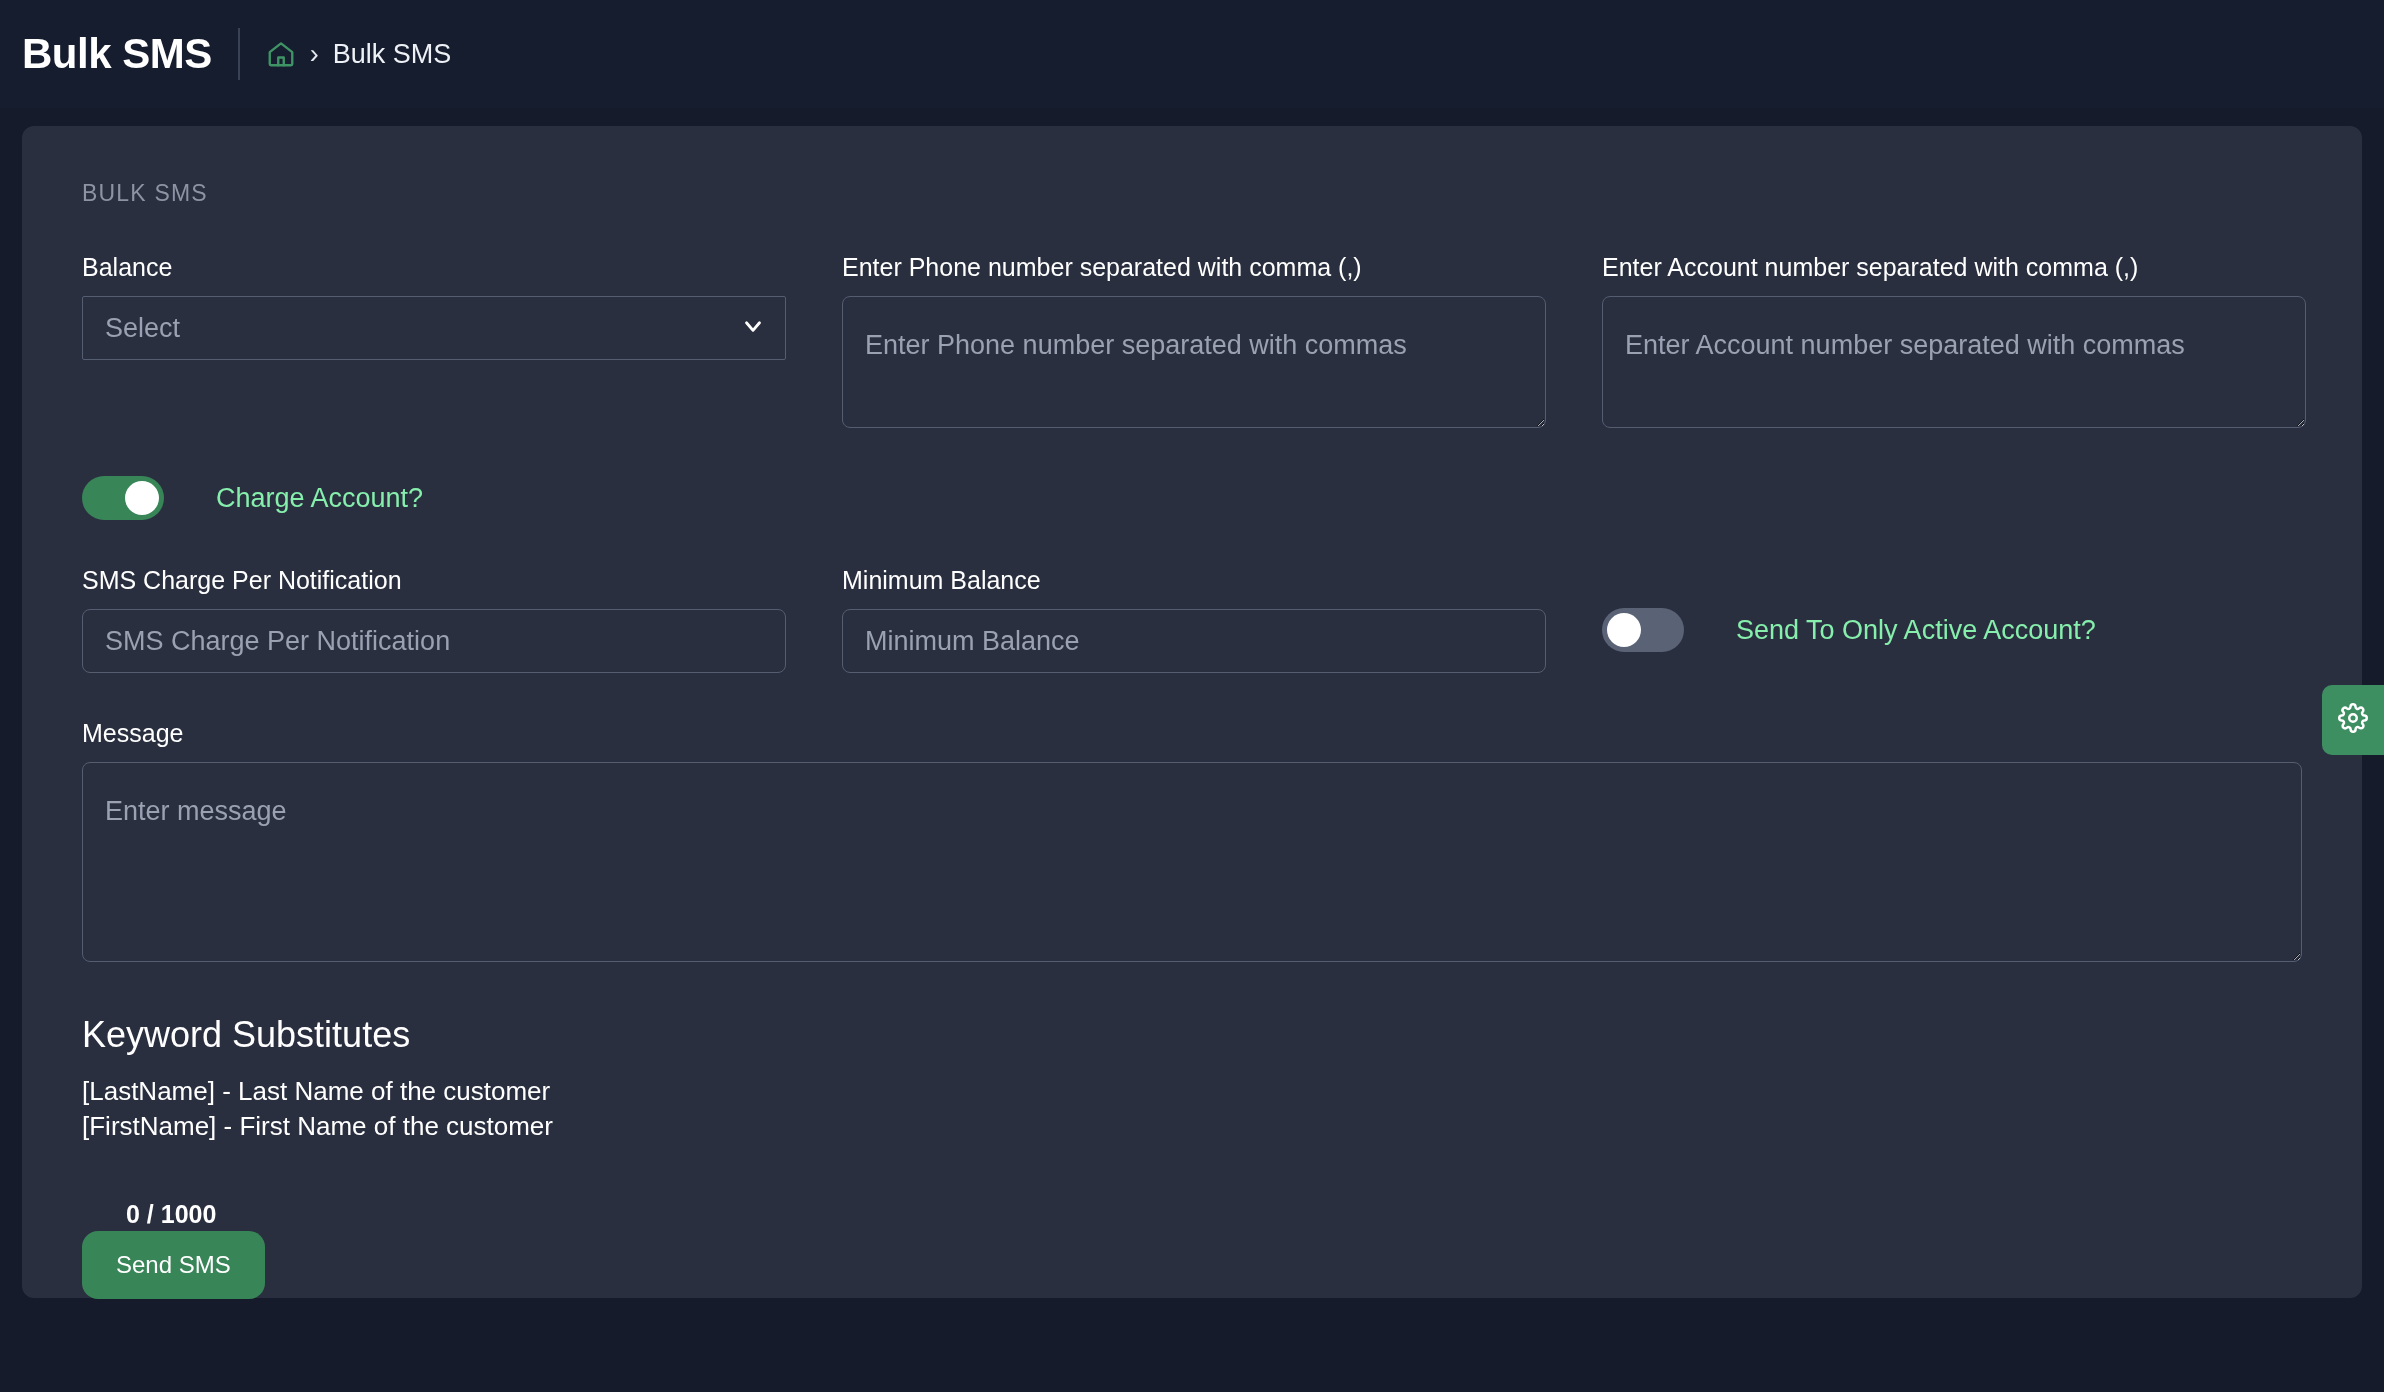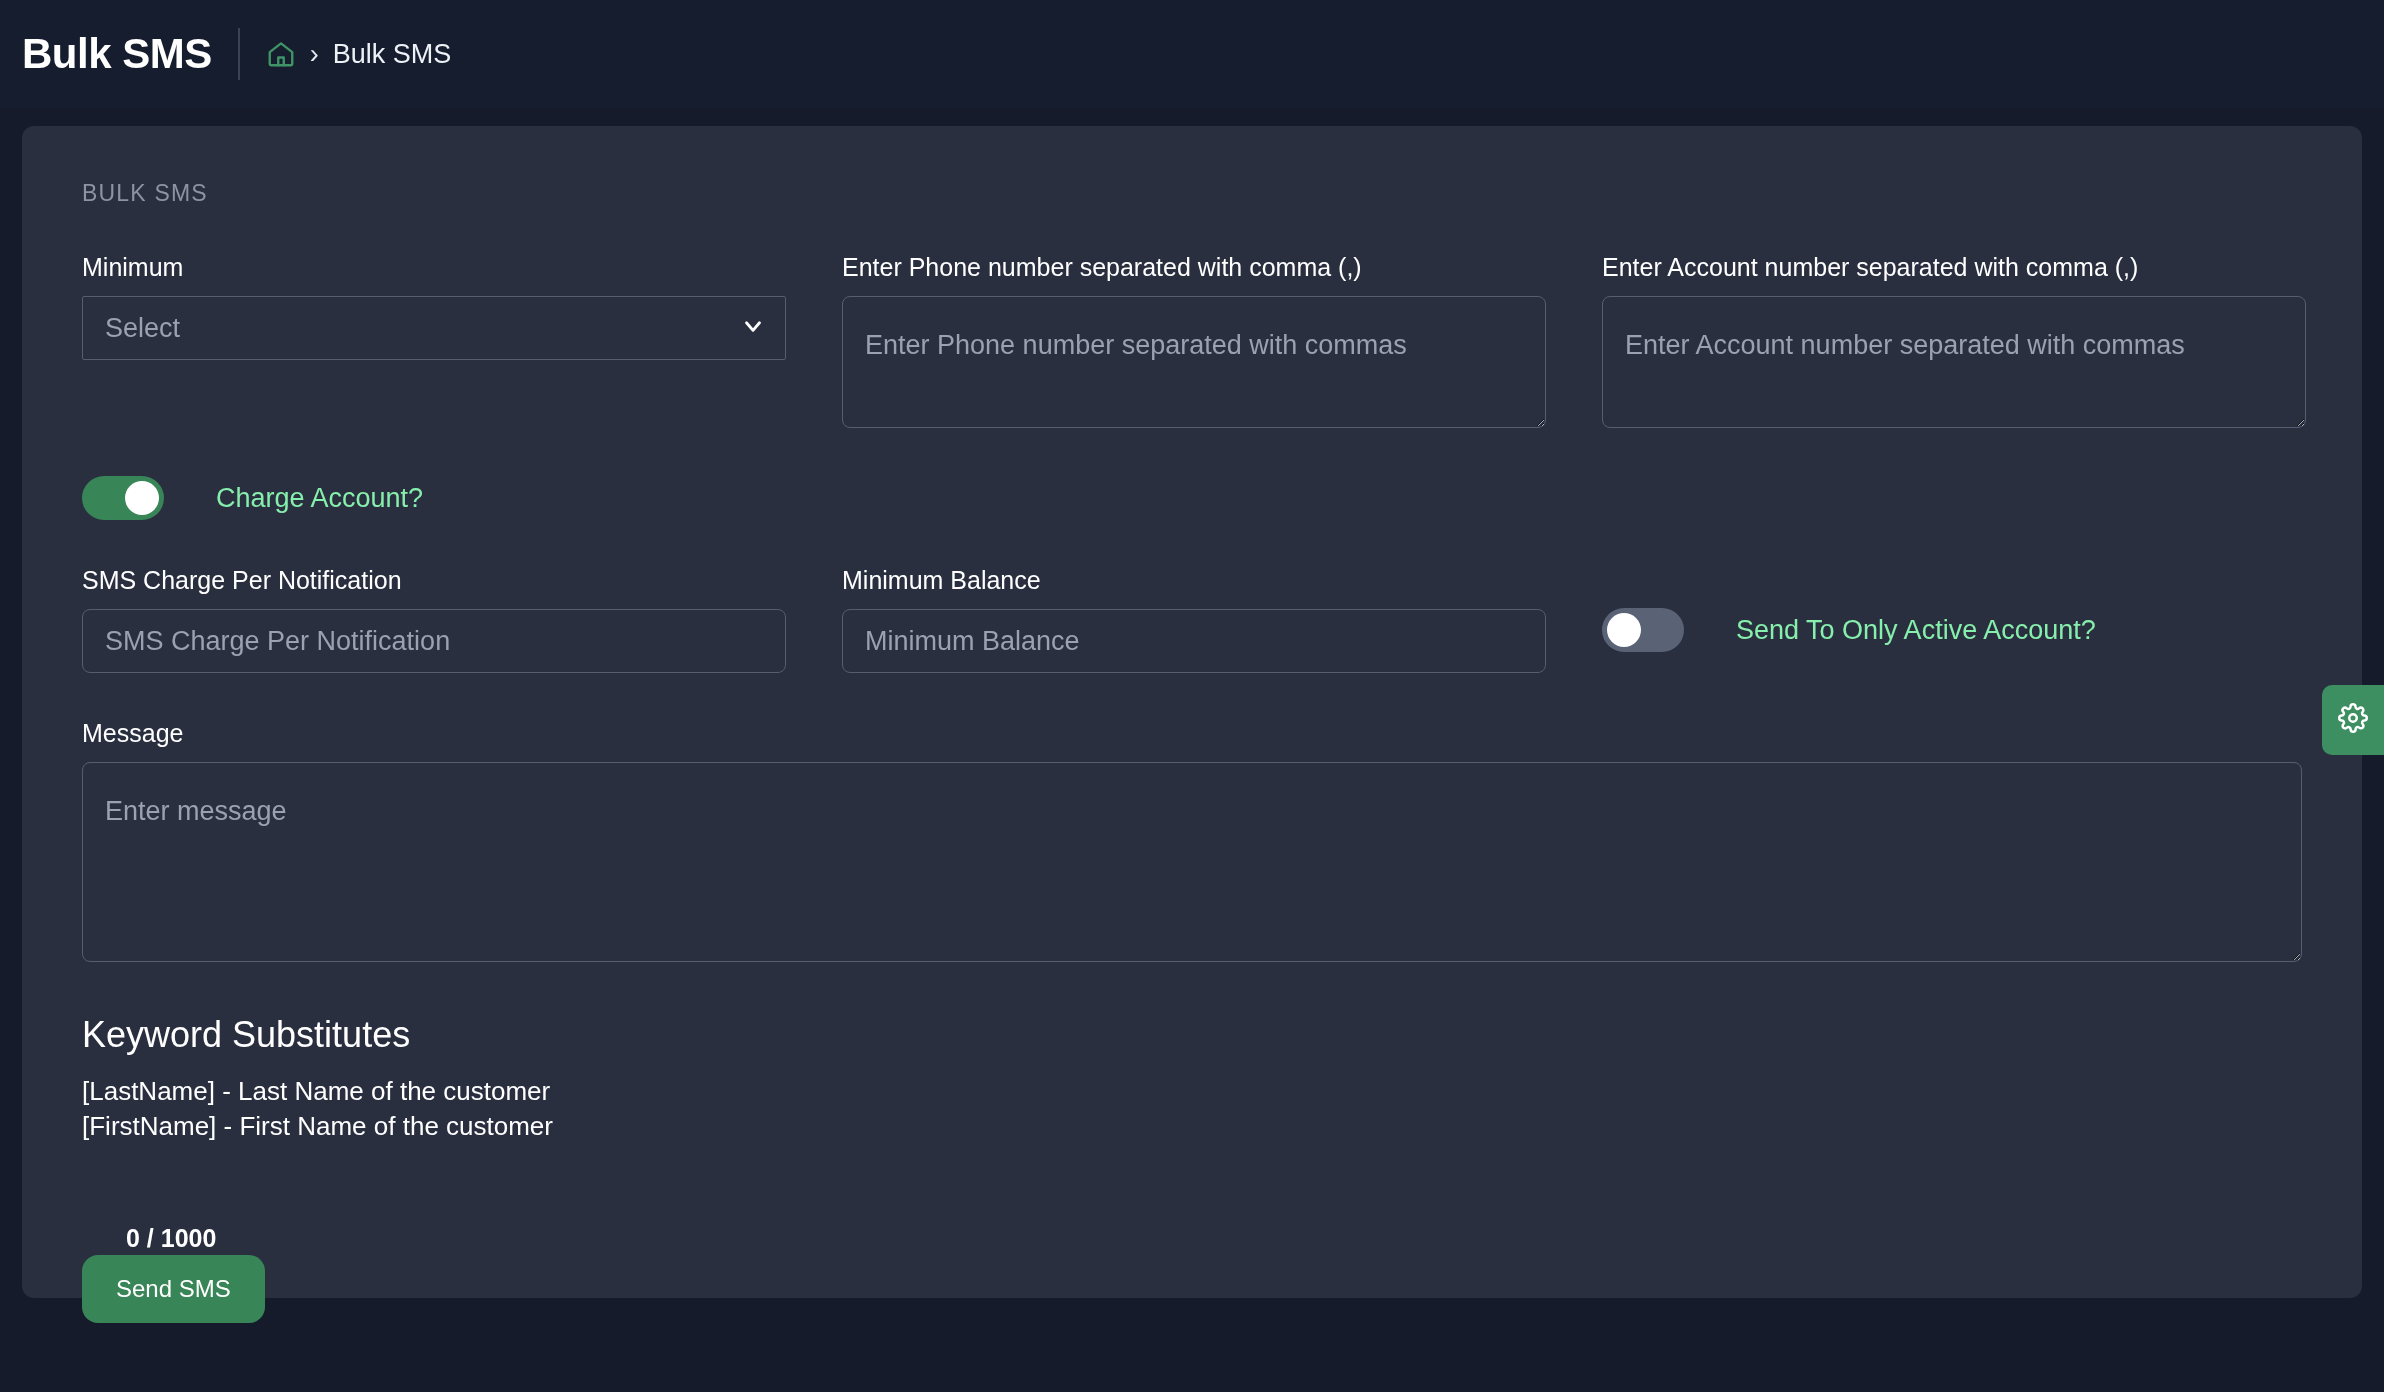--- a/index.html
+++ b/index.html
@@ -174,21 +174,21 @@
     font-weight: 400;
     margin-bottom: 18px;
   }
   .keywords p {
     color: #ffffff;
     font-size: 26px;
     line-height: 1.35;
   }
 
   
-  .footer { margin-top: 80px; }
+  .footer { margin-top: 56px; }
   .counter {
     color: #ffffff;
     font-size: 25px;
     font-weight: 700;
     margin-left: 44px;
     margin-bottom: 2px;
   }
   .send-btn {
     background: #388557;
     border: none;
@@ -233,21 +233,21 @@
   </div>
 </div>
 
 <div class="page">
   <div class="card">
 
     <div class="card-kicker">BULK SMS</div>
 
     <div class="row">
       <div class="col">
-        <label class="field-label">Minimum</label>
+        <label class="field-label">Balance</label>
         <div class="select-wrap">
           <div class="select-box">
             <span class="select-value">Select</span>
           </div>
           <span class="chevron">
             <svg width="26" height="26" viewBox="0 0 24 24" fill="none" stroke="#ffffff" stroke-width="2.6" stroke-linecap="round" stroke-linejoin="round">
               <polyline points="6 9 12 16 18 9"></polyline>
             </svg>
           </span>
         </div>

